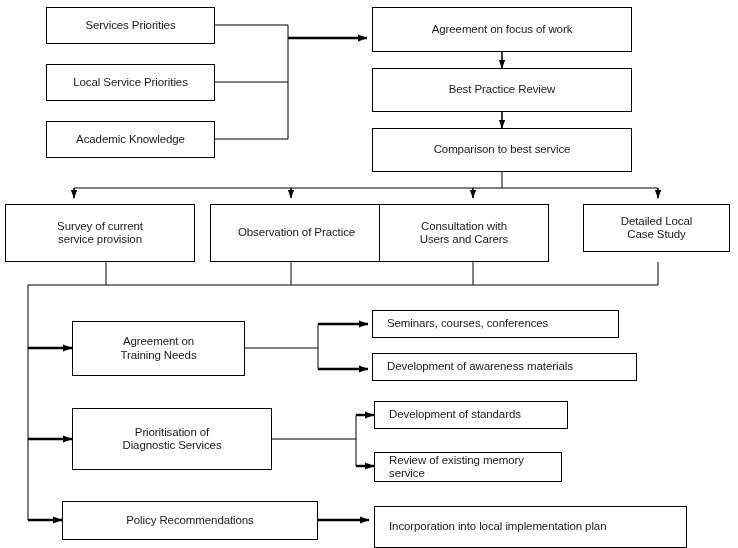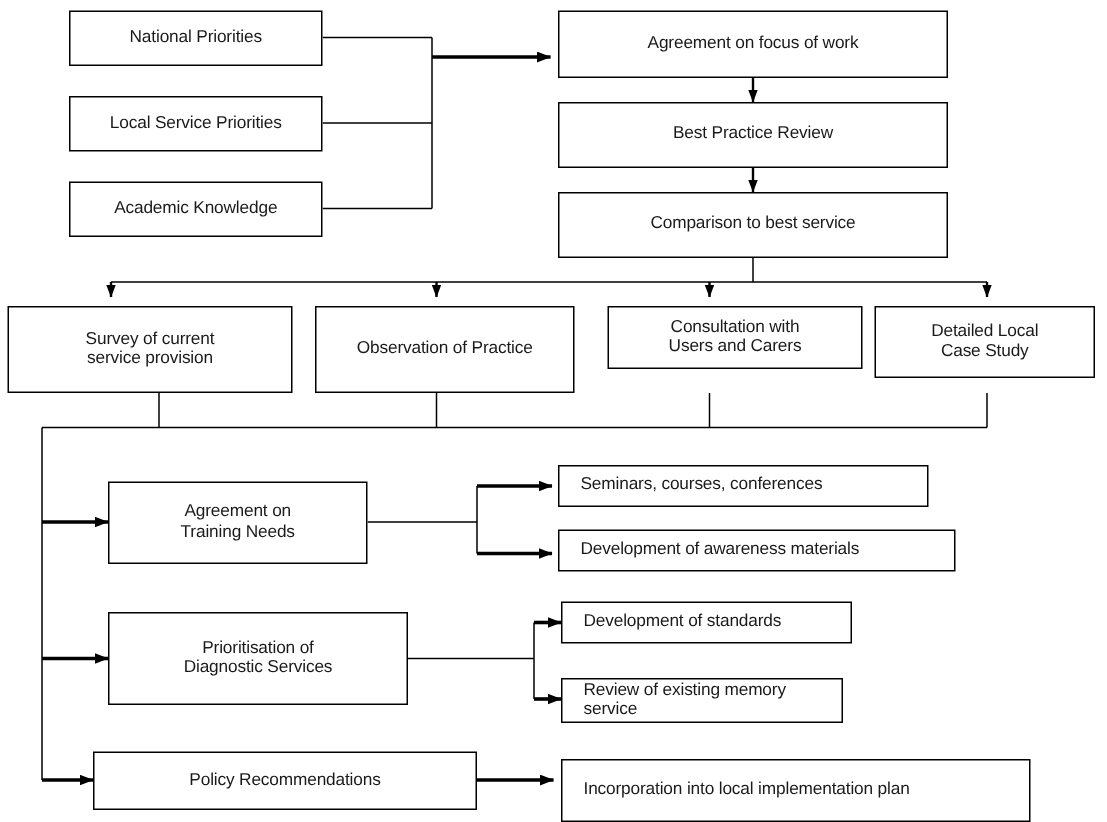--- a/index.html
+++ b/index.html
@@ -100,21 +100,21 @@
       <path d="M356,415 L374,415" stroke-width="2.4" marker-end="url(#ahb)"></path>
       <path d="M356,466 L374,466" stroke-width="2.4" marker-end="url(#ahb)"></path>
 
       <path d="M318,520 L369,520" stroke-width="2.4" marker-end="url(#ahb)"></path>
 
       <path d="M288,38 L367,38" stroke-width="2.4" marker-end="url(#ahb)"></path>
     </g>
   </svg>
 
   <div class="node c-center" style="left:46px; top:7px; width:169px; height:37px;">
-    <span class="txt">National Priorities</span>
+    <span class="txt">Services Priorities</span>
   </div>
   <div class="node c-center" style="left:46px; top:64px; width:169px; height:37px;">
     <span class="txt">Local Service Priorities</span>
   </div>
   <div class="node c-center" style="left:46px; top:121px; width:169px; height:37px;">
     <span class="txt">Academic Knowledge</span>
   </div>
 
   <div class="node c-center" style="left:372px; top:7px; width:260px; height:45px;">
     <span class="txt">Agreement on focus of work</span>
@@ -126,21 +126,21 @@
     <span class="txt">Comparison to best service</span>
   </div>
 
   <div class="node c-center" style="left:5px; top:204px; width:190px; height:58px;">
     <span class="txt">Survey of current
 service provision</span>
   </div>
   <div class="node c-center" style="left:210px; top:204px; width:173px; height:58px;">
     <span class="txt">Observation of Practice</span>
   </div>
-  <div class="node c-center" style="left:405px; top:204px; width:170px; height:42px;">
+  <div class="node c-center" style="left:379px; top:204px; width:170px; height:58px;">
     <span class="txt">Consultation with
 Users and Carers</span>
   </div>
   <div class="node c-center" style="left:583px; top:204px; width:147px; height:48px;">
     <span class="txt">Detailed Local
 Case Study</span>
   </div>
 
   <div class="node c-center" style="left:72px; top:321px; width:173px; height:55px;">
     <span class="txt">Agreement on

